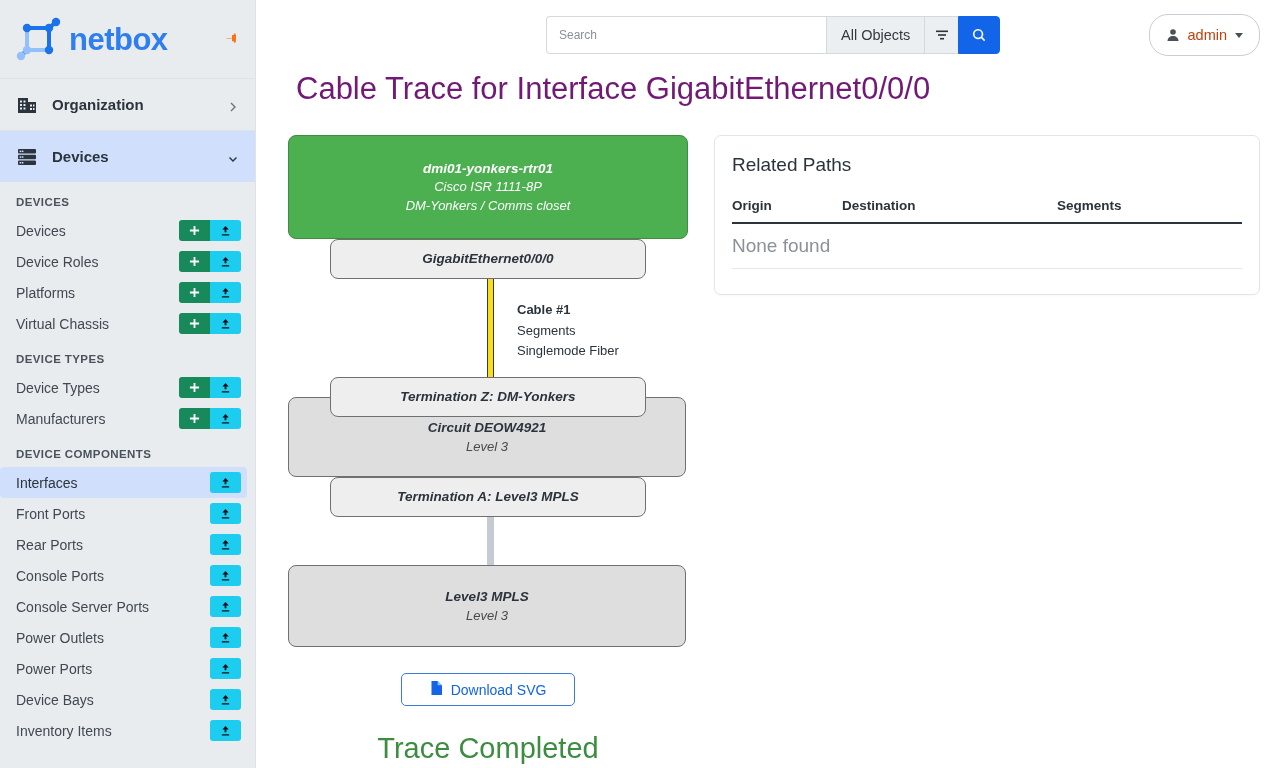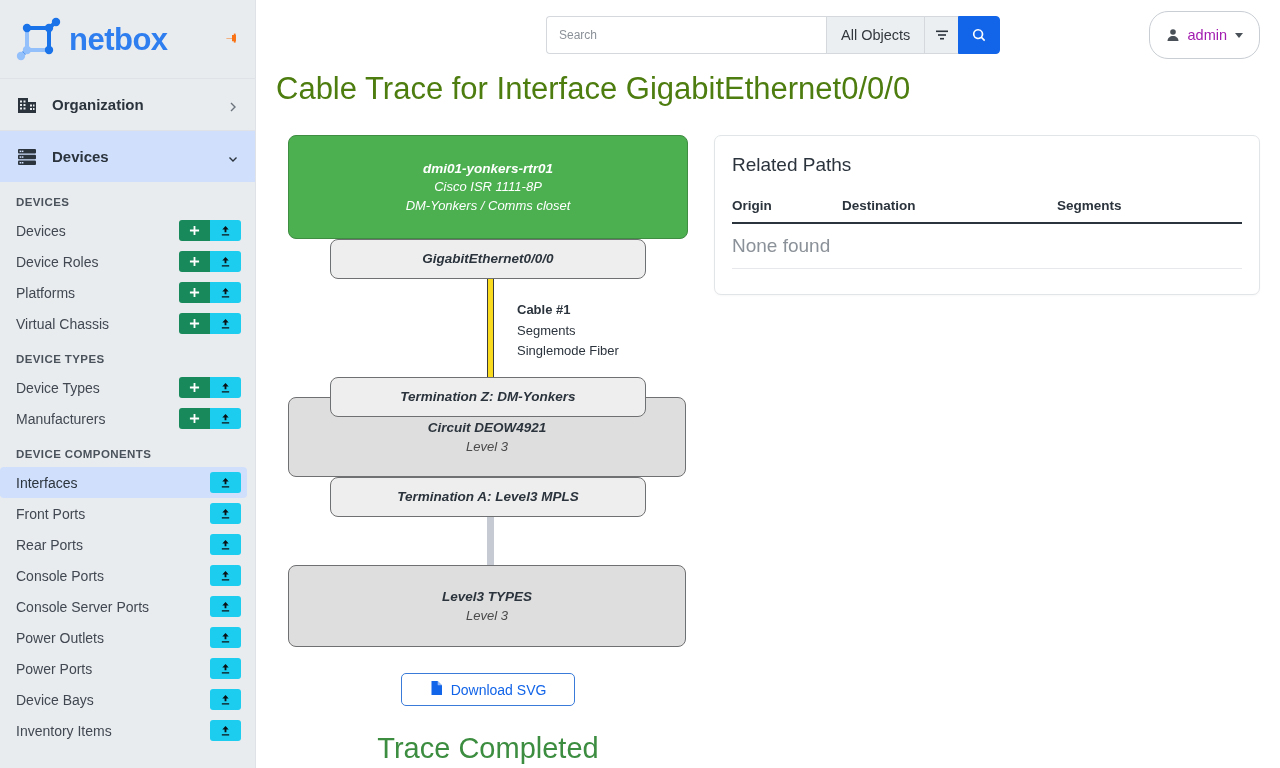--- a/index.html
+++ b/index.html
@@ -104,34 +104,34 @@
   .filter-btn svg { width: 14px; height: 14px; fill: #2b333c; }
   .search-btn {
     display: flex; align-items: center; justify-content: center;
     width: 42px; height: 38px; background: #1264e8;
     border: 1px solid #1264e8; border-radius: 0 4px 4px 0; cursor: pointer;
   }
   .search-btn svg { width: 15px; height: 15px; fill: #fff; }
 
   .user-menu {
     display: flex; align-items: center; gap: 8px;
-    height: 48px; padding: 0 16px;
+    height: 42px; padding: 0 16px;
     border: 1px solid #c9ced4; border-radius: 19px;
-    font-size: 14.5px; color: #a21caf; cursor: pointer;
+    font-size: 14.5px; color: #c2410c; cursor: pointer;
     margin-left: auto;
   }
   .user-menu .uicon { width: 14px; height: 14px; fill: #495057; }
   .user-menu .caret {
     width: 0; height: 0; border-left: 4.5px solid transparent;
     border-right: 4.5px solid transparent; border-top: 5px solid #495057;
   }
 
   .page-title {
-    font-size: 31px; color: #4d7c0f; font-weight: 400;
-    padding: 0 0 0 20px; margin: 0 0 28px 0; line-height: 1.2;
+    font-size: 31px; color: #701a75; font-weight: 400;
+    padding: 0 0 0 40px; margin: 0 0 28px 0; line-height: 1.2;
   }
 
   .content { display: flex; padding: 0 20px 0 32px; gap: 26px; }
 
   
   .trace-col { width: 400px; flex: 0 0 400px; position: relative; }
 
   .node {
     border-radius: 8px; border: 1px solid #57585a;
     display: flex; flex-direction: column;
@@ -559,21 +559,21 @@
           <div class="c2">Level 3</div>
         </div>
 
         <div class="node term overlap-up2">Termination A: Level3 MPLS</div>
 
         <div class="dash-seg">
           <div class="dash-line"></div>
         </div>
 
         <div class="node provider">
-          <div class="p1">Level3 TYPES</div>
+          <div class="p1">Level3 MPLS</div>
           <div class="p2">Level 3</div>
         </div>
 
         <div class="dl-btn-row">
           <div class="dl-btn">
             <span>
               <svg viewBox="0 0 13 14">
                   <path d="M1.5 0h6.2L12 4.2V14H1.5z"></path>
                   <path d="M7.7 0v4.2H12z" fill="#fff" opacity="0.55"></path>
                 </svg>

